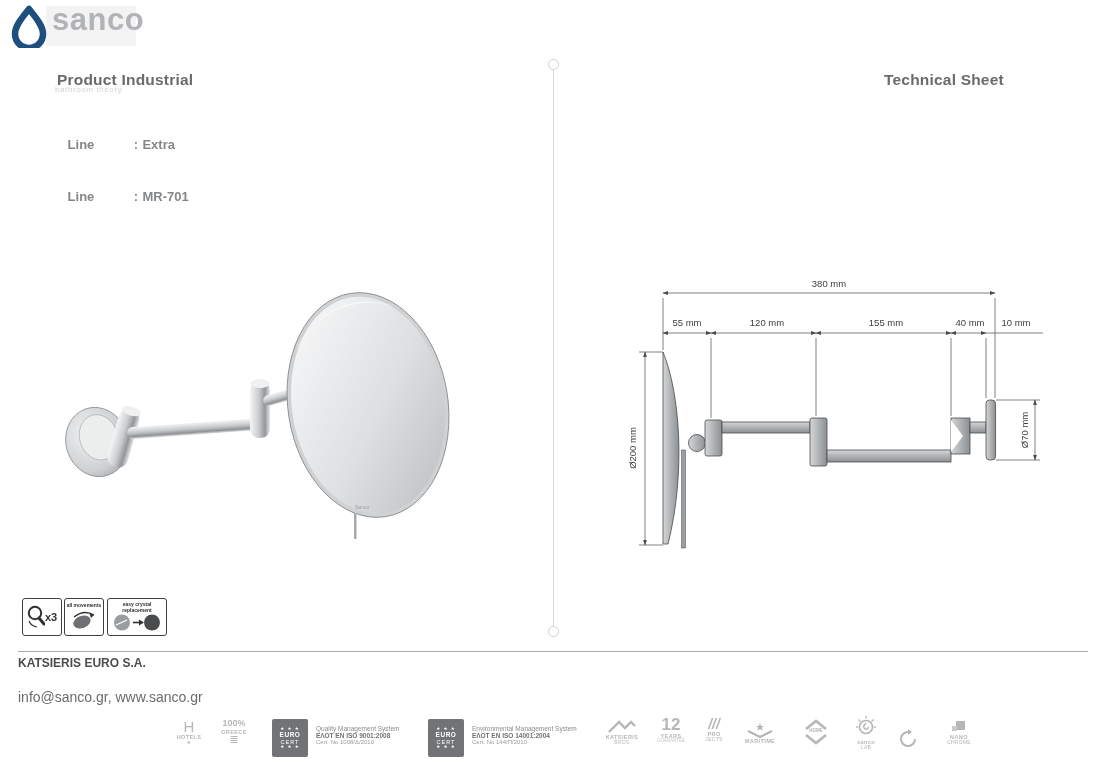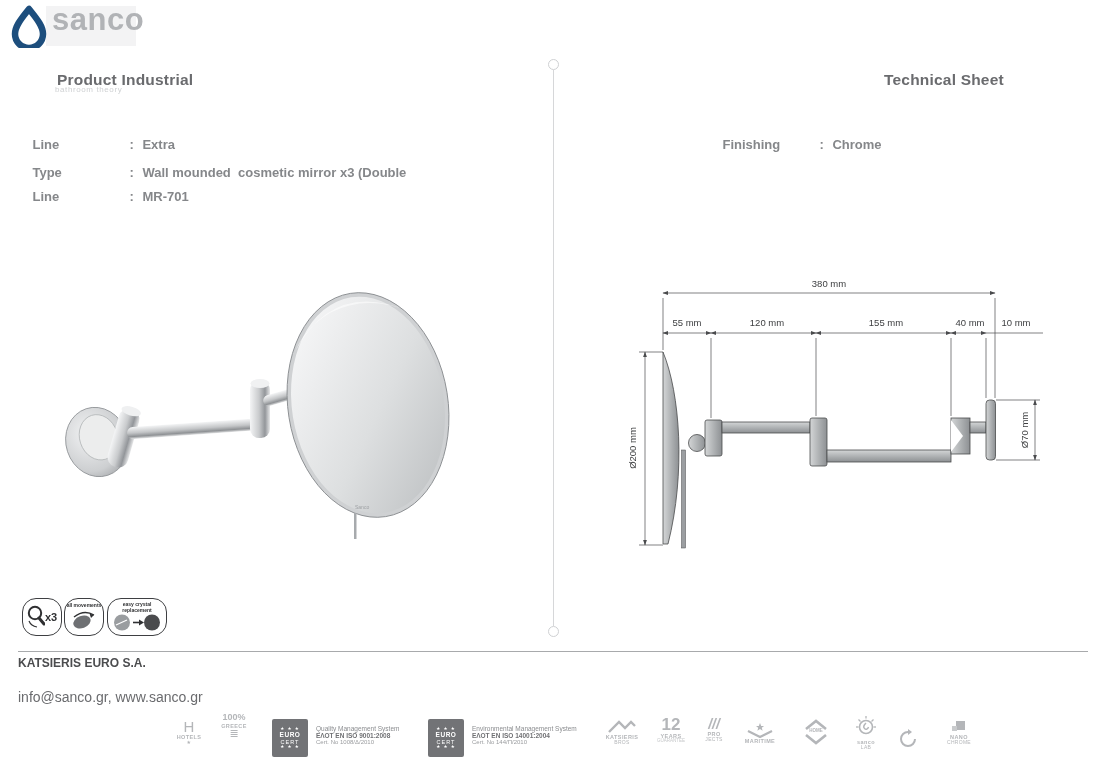--- a/index.html
+++ b/index.html
@@ -9,30 +9,30 @@
 
   
   .logo-bg{left:46px;top:6px;width:90px;height:40px;background:#f3f3f4;}
   .brand-name{left:52px;top:2px;font-size:31px;font-weight:700;color:#b1b3b6;letter-spacing:.5px;}
   .brand-tagline{left:55px;top:37px;font-size:8px;color:#cfd1d3;letter-spacing:.6px;margin-top:48px;}
 
   
   .panel-title{font-size:15.5px;font-weight:700;color:#6a6b6e;letter-spacing:.2px;}
 
   
-  .field{position:absolute;font-size:13px;font-weight:700;color:#85878a;white-space:pre;}
+  .field{position:absolute;font-size:13px;font-weight:700;color:#85878a;white-space:pre;text-align:center;}
   .flabel{display:inline-block;width:97px;}
   .fcolon{display:inline-block;width:13px;}
 
   
   .vline{left:553px;top:70px;width:1px;height:556px;background:#d6d7d9;}
   .vdot{width:9px;height:9px;border:1px solid #cfd1d3;border-radius:50%;background:#fff;}
 
   
-  .featbox{position:absolute;top:598px;height:38px;border:1.5px solid #3e3f42;border-radius:14px;
+  .featbox{position:absolute;top:598px;height:38px;border:1.5px solid #3e3f42;border-radius:3px;
            background:#fff;box-sizing:border-box;display:flex;align-items:center;justify-content:center;}
   .feat-tiny{font-size:5px;line-height:5.5px;color:#2f3032;text-align:center;font-weight:700;}
 
   
   .hline{left:18px;top:651px;width:1070px;height:1px;background:#a8aaac;}
   .company{left:18px;top:656px;font-size:12px;font-weight:700;color:#4c4d4f;}
   .address{left:18px;top:673px;font-size:11.5px;color:#6a6b6e;white-space:pre;}
   .contacts{left:18px;top:689px;font-size:14px;color:#6a6b6e;}
 
   
@@ -63,30 +63,24 @@
   </svg>
   <div class="abs brand-name">sanco</div>
   <div class="abs brand-tagline">bathroom theory</div>
 
   <div class="abs panel-title" style="left:57px;top:71px">Product Industrial</div>
   <div class="abs panel-title" style="left:884px;top:71px">Technical Sheet</div>
 
   <div class="field" style="left:18px;top:122px">
     <span class="flabel">Line</span><span class="fcolon">:</span><span class="fvalue">Extra</span>
   </div>
-  <div class="field" style="left:18px;top:150px">
-    <span class="flabel">Type</span><span class="fcolon">:</span><span class="fvalue">Wall mounded  cosmetic mirror x3 (Double</span>
-  </div>
   <div class="field" style="left:18px;top:174px">
     <span class="flabel">Line</span><span class="fcolon">:</span><span class="fvalue">MR-701</span>
   </div>
 
-  <div class="field" style="left:708px;top:122px">
-    <span class="flabel">Finishing</span><span class="fcolon">:</span><span class="fvalue">Chrome</span>
-  </div>
 
   <div class="abs vline"></div>
   <div class="abs vdot" style="left:548px;top:59px"></div>
   <div class="abs vdot" style="left:548px;top:626px"></div>
 
   <svg class="abs" style="left:55px;top:280px" width="410" height="290" viewBox="0 0 410 290">
     <defs>
       <linearGradient id="chromeV" x1="0" y1="0" x2="1" y2="0">
         <stop offset="0" stop-color="#f4f5f6"></stop>
           <stop offset="0.45" stop-color="#c9cbcd"></stop>
@@ -244,21 +238,21 @@
   <div class="abs contacts">info@sanco.gr, www.sanco.gr</div>
 
   <div id="strip" class="abs">
 
     <div class="badge" style="left:172px;top:8px;width:34px">
       <div class="b-big">H</div>
       <div class="b-l1">HOTELS</div>
       <div class="b-l2">★</div>
     </div>
 
-    <div class="badge" style="left:216px;top:1px;width:36px">
+    <div class="badge" style="left:216px;top:7px;width:36px">
       <div style="font-size:9px;font-weight:700">100%</div>
       <div class="b-l1">GREECE</div>
       <div style="font-size:11px;line-height:9px">≣</div>
     </div>
 
     <div class="badge eurocert" style="left:272px;top:7px">
       <div class="ec-star">★ ★ ★</div>
       <div class="ec-t">EURO</div>
       <div class="ec-b">CERT</div>
       <div class="ec-star">★ ★ ★</div>

